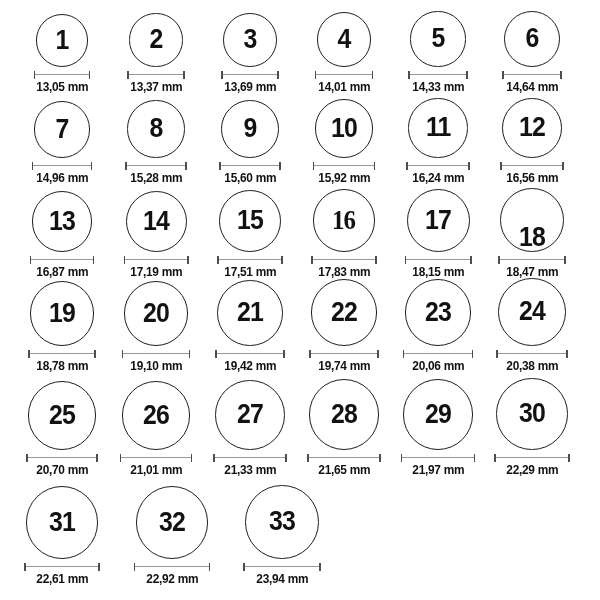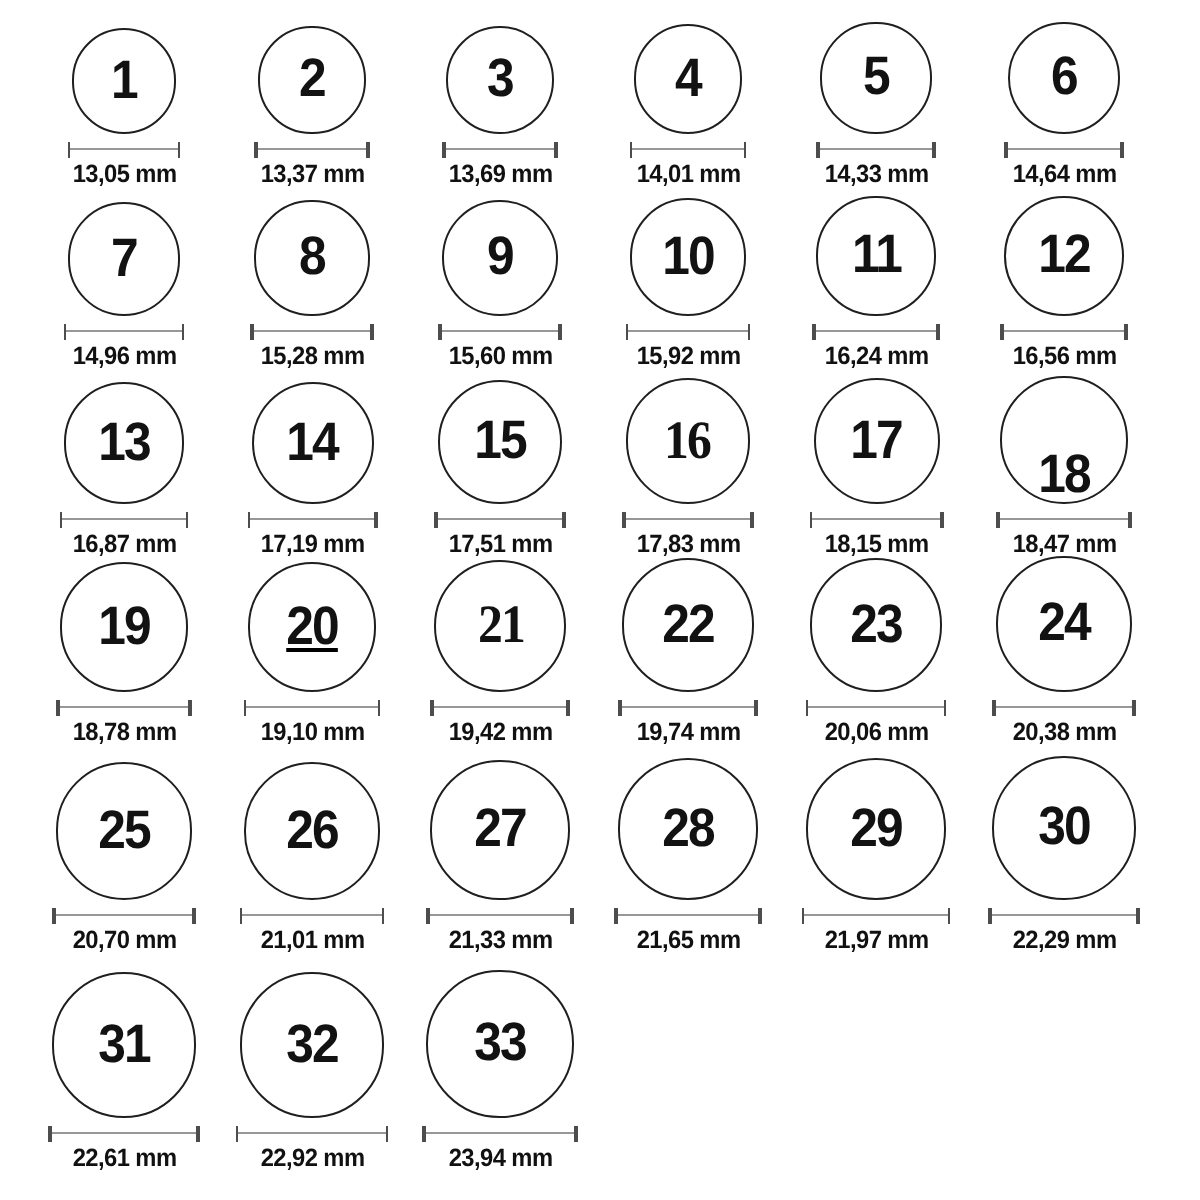--- a/index.html
+++ b/index.html
@@ -287,32 +287,32 @@
             <span class="num">19</span>
           </div>
           <div class="measure" style="width: 68.3px;">
             <span class="tick"></span>
             <span class="mline"></span>
             <span class="tick"></span>
           </div>
           <div class="dlabel">18,78 mm</div>
         </div>
         <div class="cell">
-          <div class="circle" style="width: 64.9px; height: 64.9px; text-decoration: underline;">
+          <div class="circle" style="width: 64.9px; height: 64.9px;">
             <span class="num">20</span>
           </div>
           <div class="measure" style="width: 68.9px;">
             <span class="tick"></span>
             <span class="mline"></span>
             <span class="tick"></span>
           </div>
           <div class="dlabel">19,10 mm</div>
         </div>
         <div class="cell">
-          <div class="circle" style="width: 65.6px; height: 65.6px; font-family: Liberation Serif, serif;">
+          <div class="circle" style="width: 65.6px; height: 65.6px;">
             <span class="num">21</span>
           </div>
           <div class="measure" style="width: 69.6px;">
             <span class="tick"></span>
             <span class="mline"></span>
             <span class="tick"></span>
           </div>
           <div class="dlabel">19,42 mm</div>
         </div>
         <div class="cell">
@@ -410,21 +410,21 @@
             <span class="num">30</span>
           </div>
           <div class="measure" style="width: 75.5px;">
             <span class="tick"></span>
             <span class="mline"></span>
             <span class="tick"></span>
           </div>
           <div class="dlabel">22,29 mm</div>
         </div>
       </div>
-      <div class="grid-row" style="height: 109px;">
+      <div class="grid-row" style="height: 109px; gap: 16px;">
         <div class="cell">
           <div class="circle" style="width: 72.2px; height: 72.2px;">
             <span class="num">31</span>
           </div>
           <div class="measure" style="width: 76.2px;">
             <span class="tick"></span>
             <span class="mline"></span>
             <span class="tick"></span>
           </div>
           <div class="dlabel">22,61 mm</div>

